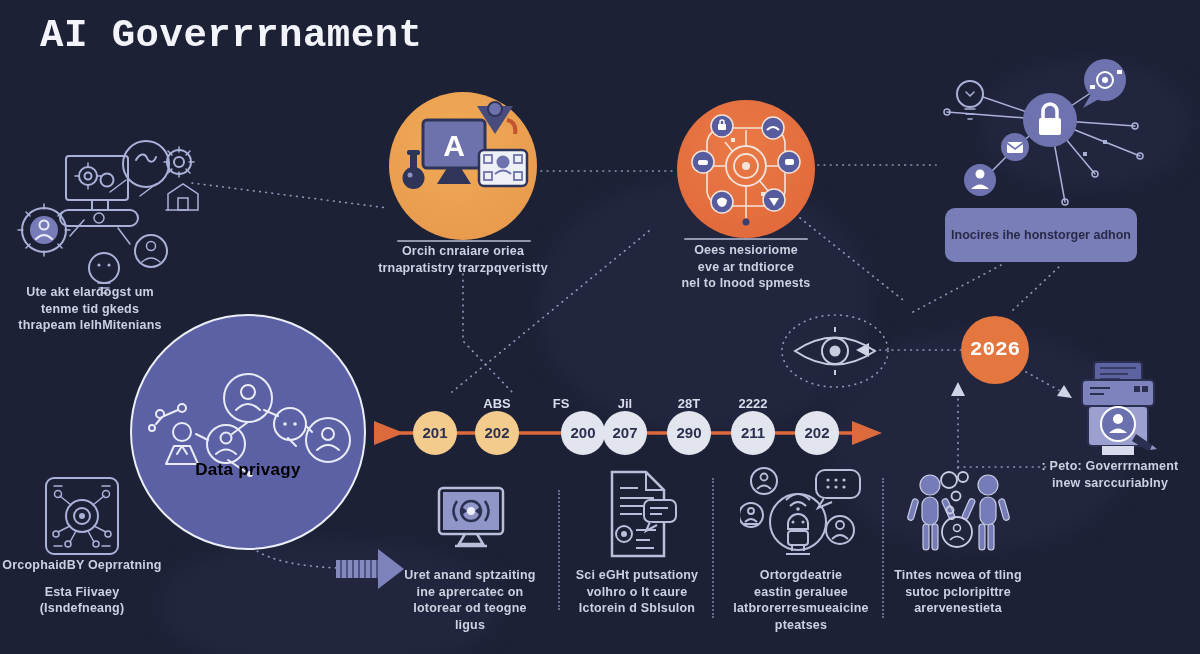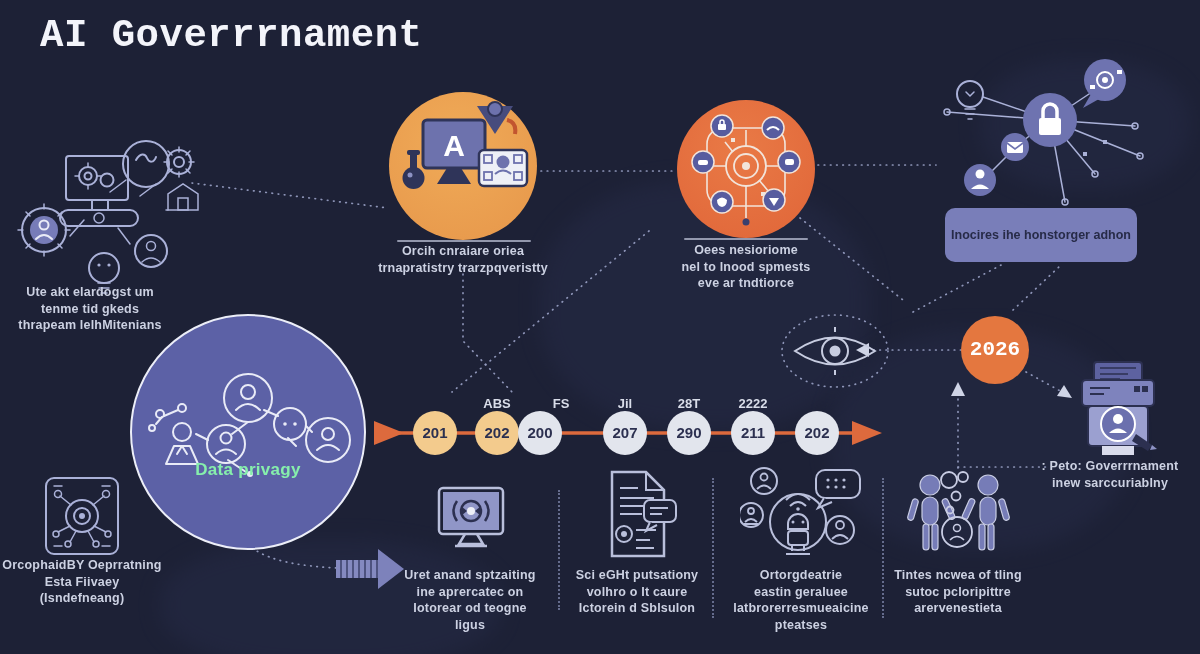--- a/index.html
+++ b/index.html
@@ -18,21 +18,21 @@
   .tl-label{position:absolute;width:70px;text-align:center;font-size:13px;font-weight:700;color:#d9dde9;}
   .vdiv{position:absolute;width:0;border-left:2px dotted #7e86aa;opacity:.75;}
   .ln{stroke:#aab1d8;stroke-width:2;fill:none;stroke-linecap:round;stroke-linejoin:round;}
   .lnt{stroke:#aab1d8;stroke-width:1.5;fill:none;stroke-linecap:round;}
   .lnw{stroke:#e9ebf7;stroke-width:2;fill:none;stroke-linecap:round;stroke-linejoin:round;}
   .dot-ln{stroke:#959cc0;stroke-width:1.7;fill:none;stroke-dasharray:.6 5.6;stroke-linecap:round;opacity:.95;}
   .arrowhead{fill:#cfd4e6;}
   #privacy-circle{left:130px;top:314px;width:236px;height:236px;background:#5c61a6;
                   border:2px solid #eceef8;box-sizing:border-box;}
   #privacy-label{position:absolute;left:0;top:144px;width:100%;text-align:center;
-                 font-size:17px;font-weight:700;color:#86efac;letter-spacing:.3px;}
+                 font-size:17px;font-weight:700;color:#000000;letter-spacing:.3px;}
   #year-badge{left:961px;top:316px;width:68px;height:68px;background:#e4773f;text-align:center;
               line-height:68px;font-size:21px;font-weight:800;color:#ffffff;font-family:Liberation Mono, monospace;}
   #tr-box{left:945px;top:208px;width:192px;height:54px;background:#797eb9;border-radius:10px;
           display:flex;flex-direction:column;justify-content:center;text-align:center;
           font-size:12.5px;font-weight:700;color:#272b48;line-height:17px;}
   .blk-arrow-tail{position:absolute;left:336px;top:560px;width:42px;height:18px;
      background:repeating-linear-gradient(90deg,#8489c0 0 4px,#4d527f 4px 6px);}
   .blk-arrow-head{position:absolute;left:378px;top:549px;width:0;height:0;
      border-left:26px solid #7d82bb;border-top:20px solid transparent;border-bottom:20px solid transparent;}
 </style>
@@ -155,22 +155,22 @@
         <circle cx="45" cy="102" r="11" fill="#575c9f" stroke="#f2e4da" stroke-width="1.5"></circle>
         <path d="M40,100 q5,-5 10,0 q0,6 -5,7 q-5,-1 -5,-7" fill="#ffffff"></path>
         <circle cx="97" cy="100" r="11" fill="#575c9f" stroke="#f2e4da" stroke-width="1.5"></circle>
         <path d="M92,98 h10 l-5,8 z" fill="#ffffff"></path>
       </g>
     </svg>
   </div>
   <div class="platform" style="left:684px;top:238px;width:124px;"></div>
   <div class="cap" style="left:646px;top:242px;width:200px;">
     <span>Oees nesioriome</span>
+    <span>eve ar tndtiorce</span>
     <span>nel to lnood spmests</span>
-    <span>eve ar tndtiorce</span>
   </div>
 
   <svg class="abs" style="left:935px;top:52px;" width="230" height="165" viewBox="0 0 230 165">
     <path class="lnt" d="M115,68 L48,45 M115,68 L160,38 M115,68 L84,92 M115,68 L12,60 M115,68 L200,74 M115,68 L205,104 M115,68 L160,122 M115,68 L130,150 M84,92 L50,126"></path>
     <circle class="lnt" cx="12" cy="60" r="3"></circle>
       <circle class="lnt" cx="200" cy="74" r="3"></circle>
     <circle class="lnt" cx="205" cy="104" r="3"></circle>
       <circle class="lnt" cx="160" cy="122" r="3"></circle>
     <circle class="lnt" cx="130" cy="150" r="3"></circle>
       <circle class="lnt" cx="18,98" r="0"></circle>
@@ -221,21 +221,21 @@
     <polygon points="492,11 492,35 522,23" fill="#dd6a3d"></polygon>
   </svg>
   <div class="tl-label" style="left:462px;top:396px;">ABS</div>
   <div class="tl-label" style="left:526px;top:396px;">FS</div>
   <div class="tl-label" style="left:590px;top:396px;">Jil</div>
   <div class="tl-label" style="left:654px;top:396px;">28T</div>
   <div class="tl-label" style="left:718px;top:396px;">2222</div>
   <div class="tl-label" style="left:782px;top:418px;font-family:Liberation Serif, serif;">FOX</div>
   <div class="tl-node" style="left:413px;top:411px;background:#f3cb8d;">201</div>
   <div class="tl-node" style="left:475px;top:411px;background:#f3cb8d;">202</div>
-  <div class="tl-node" style="left:518px;top:411px;background:#e2e5ed;">200</div>
+  <div class="tl-node" style="left:561px;top:411px;background:#e2e5ed;">200</div>
   <div class="tl-node" style="left:603px;top:411px;background:#e2e5ed;">207</div>
   <div class="tl-node" style="left:667px;top:411px;background:#e2e5ed;">290</div>
   <div class="tl-node" style="left:731px;top:411px;background:#e2e5ed;">211</div>
   <div class="tl-node" style="left:795px;top:411px;background:#e2e5ed;">202</div>
 
   <div id="privacy-circle" class="circle abs">
     <svg width="232" height="232" viewBox="0 0 232 232">
       <path class="lnw" d="M116,106 L100,118 M132,94 L146,100 M174,110 L180,116 M96,144 L114,156 M156,122 L164,130 M64,118 L76,124"></path>
       <circle cx="118" cy="158" r="3" fill="#e9ebf7"></circle>
       <circle class="lnw" cx="116" cy="82" r="24"></circle>
@@ -268,21 +268,21 @@
     <circle cx="42" cy="42" r="3" fill="#aab1d8"></circle>
     <path class="lnt" d="M31,31 L20,22 M53,31 L64,22 M30,52 L18,58 M54,52 L66,58 M36,57 L30,68 M48,57 L54,68"></path>
     <circle class="lnt" cx="18" cy="20" r="3.5"></circle>
       <circle class="lnt" cx="66" cy="20" r="3.5"></circle>
     <circle class="lnt" cx="16" cy="60" r="3"></circle>
       <circle class="lnt" cx="68" cy="60" r="3"></circle>
     <circle class="lnt" cx="28" cy="70" r="3"></circle>
       <circle class="lnt" cx="56" cy="70" r="3"></circle>
   </svg>
   <div class="cap" style="left:0px;top:557px;width:164px;">
-    <span style="text-align:center;">OrcophaidBY Oeprratning</span>
+    <span style="margin-bottom:10px;text-align:center;">OrcophaidBY Oeprratning</span>
     <span>Esta Fiivaey</span>
     <span>(Isndefneang)</span>
   </div>
 
   <div class="blk-arrow-tail"></div>
   <div class="blk-arrow-head"></div>
 
   <svg class="abs" style="left:433px;top:486px;" width="76" height="72" viewBox="0 0 76 72">
     <rect x="6" y="2" width="64" height="46" rx="4" fill="none" stroke="#b9bfdb" stroke-width="2.5"></rect>
     <rect x="10" y="6" width="56" height="38" fill="#9096c7"></rect>

